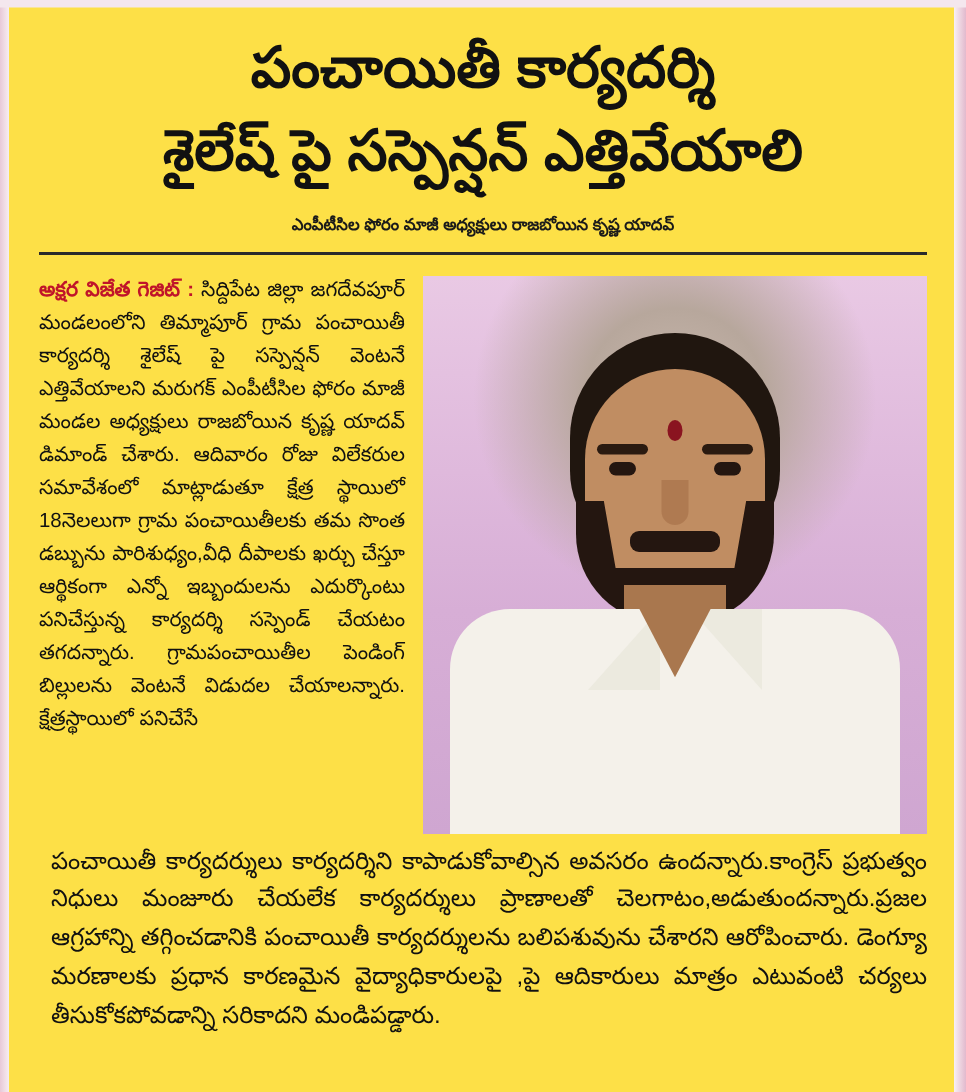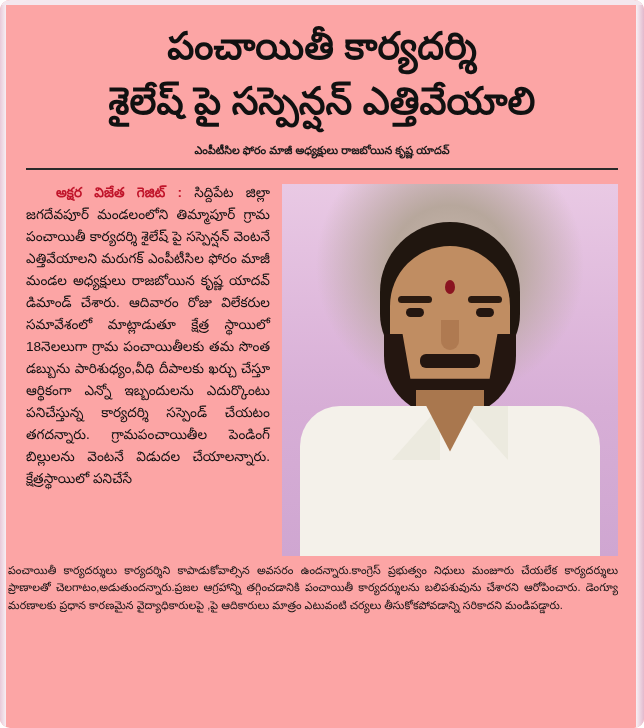--- a/index.html
+++ b/index.html
@@ -10,23 +10,22 @@
   body {
     width: 644px;
     height: 728px;
     font-family: "Liberation Sans", sans-serif;
     overflow: hidden;
     position: relative;
   }
   .page {
     position: absolute;
     inset: 0;
-    background: #fca5a5;
+    background: #fde047;
     overflow: hidden;
-    border-radius: 10px;
   }
   
   .edge-left {
     position: absolute;
     left: 0; top: 0; bottom: 0;
     width: 6px;
     background: linear-gradient(to right, #e8c9d8, #f7eef2);
   }
   .edge-right {
     position: absolute;
@@ -211,32 +210,31 @@
     margin-left: -24px;
     width: 48px;
     height: 46px;
     background: #a9774e;
     clip-path: polygon(0 0, 100% 0, 50% 100%);
   }
 
   .lead-label {
     color: #c0142a;
     font-weight: bold;
-    margin-left: 30px;
   }
   .col-text {
     font-size: 13.6px;
     line-height: 1.62;
     color: #111;
     text-align: justify;
     text-justify: inter-word;
   }
   .full-text {
-    margin: 10px 26px 0 8px;
-    font-size: 11px;
+    margin: 10px 26px 0 34px;
+    font-size: 16px;
     line-height: 1.62;
     color: #111;
     text-align: justify;
     clear: both;
   }
 </style>
 </head>
 <body>
 
 <div class="page">

